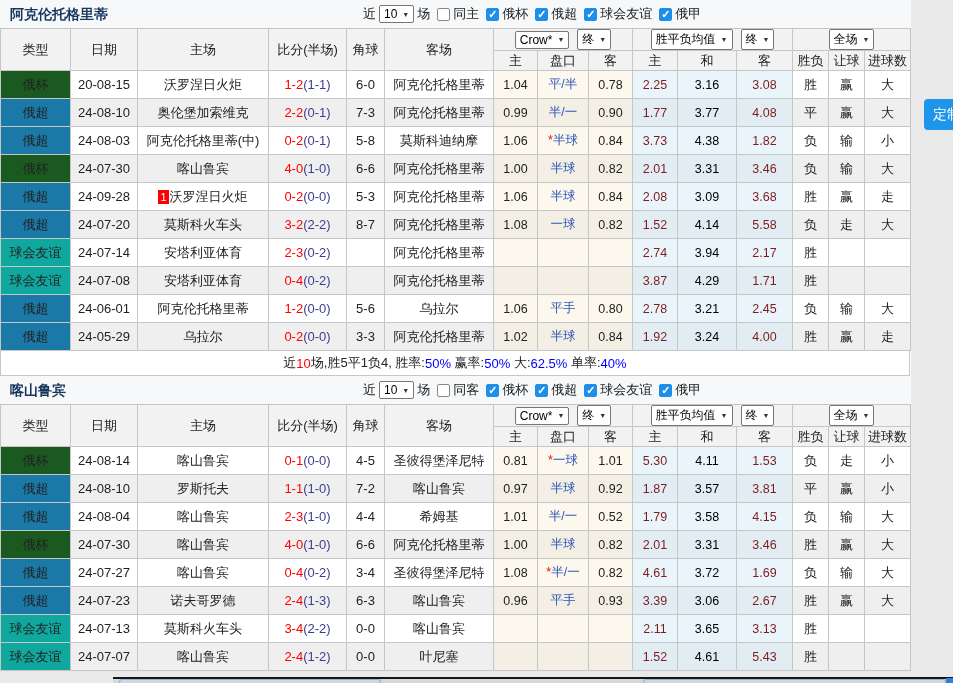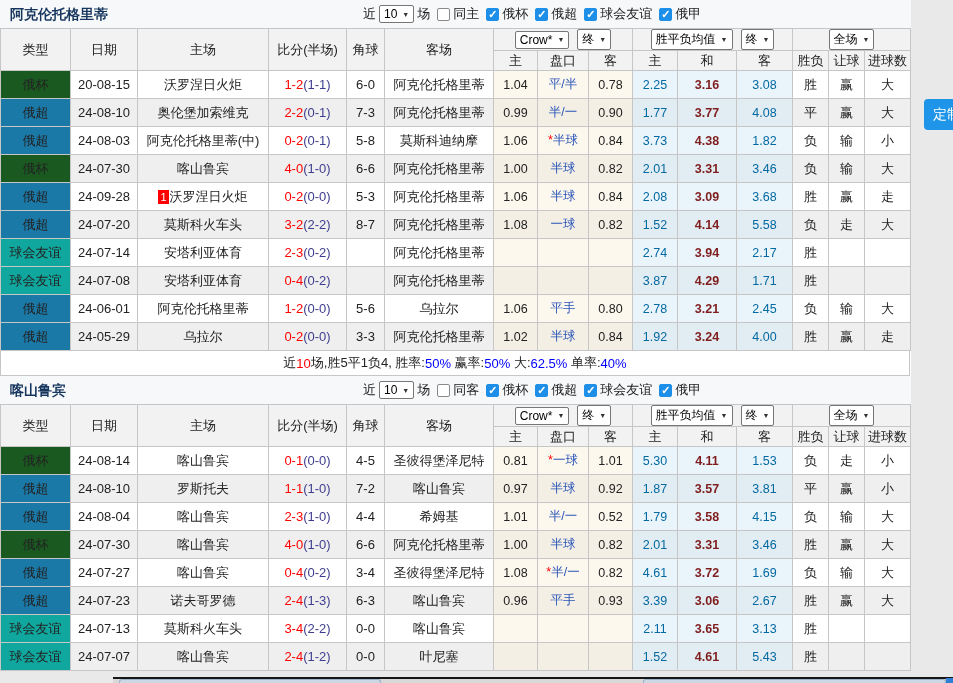--- a/index.html
+++ b/index.html
@@ -37,23 +37,23 @@
   .grid tbody tr.alt td{background:#efefef;}
   .t-type{color:#fff;font-size:12.5px;}
   .t-date{color:#333;font-size:12.5px;}
   .g{color:#009900;}
   .ft{color:#ff0000;} .ht{color:#3d3d8f;}
   .t-corner{color:#2f4455;font-size:12.5px;margin-top:28px;}
   .grid tbody td.oc{background:#fcf8ee;color:#222;font-size:12.5px;}
   .grid tbody tr.alt td.oc{background:#f3efe5;}
   .grid tbody td.hcap{color:#2b55b8;}
   .star{color:#f00;}
-  .grid tbody td.oa{background:#e9f4fb;color:#0369a1;font-size:12.5px;}
+  .grid tbody td.oa{background:#e9f4fb;color:#7f1d1d;font-size:12.5px;}
   .grid tbody tr.alt td.oa{background:#e1ecf3;}
-  .grid tbody td.ad{color:#7f1d1d;font-weight:bold;}
+  .grid tbody td.ad{color:#000000;}
   .col-r{color:#e00000;} .col-g{color:#009900;} .col-b{color:#0000ee;}
   .badge{display:inline-block;background:#f00;color:#fff;font-size:11px;line-height:14px;padding:0 2px;margin-right:1px;}
   
   .summary{height:25px;background:#fff;border:1px solid #c6c6c6;border-top:none;width:910px;box-sizing:border-box;
            display:flex;align-items:center;justify-content:center;font-size:13px;white-space:pre;}
   .sum-k{color:#222;} .sum-r{color:#f00;} .sum-b{color:#0000ff;}
   
   .customize-btn{position:absolute;left:924px;top:99px;width:46px;height:31px;background:#1e95e8;color:#fff;
                  font-size:14px;border-radius:4px;display:flex;align-items:center;justify-content:center;cursor:pointer;}
   

